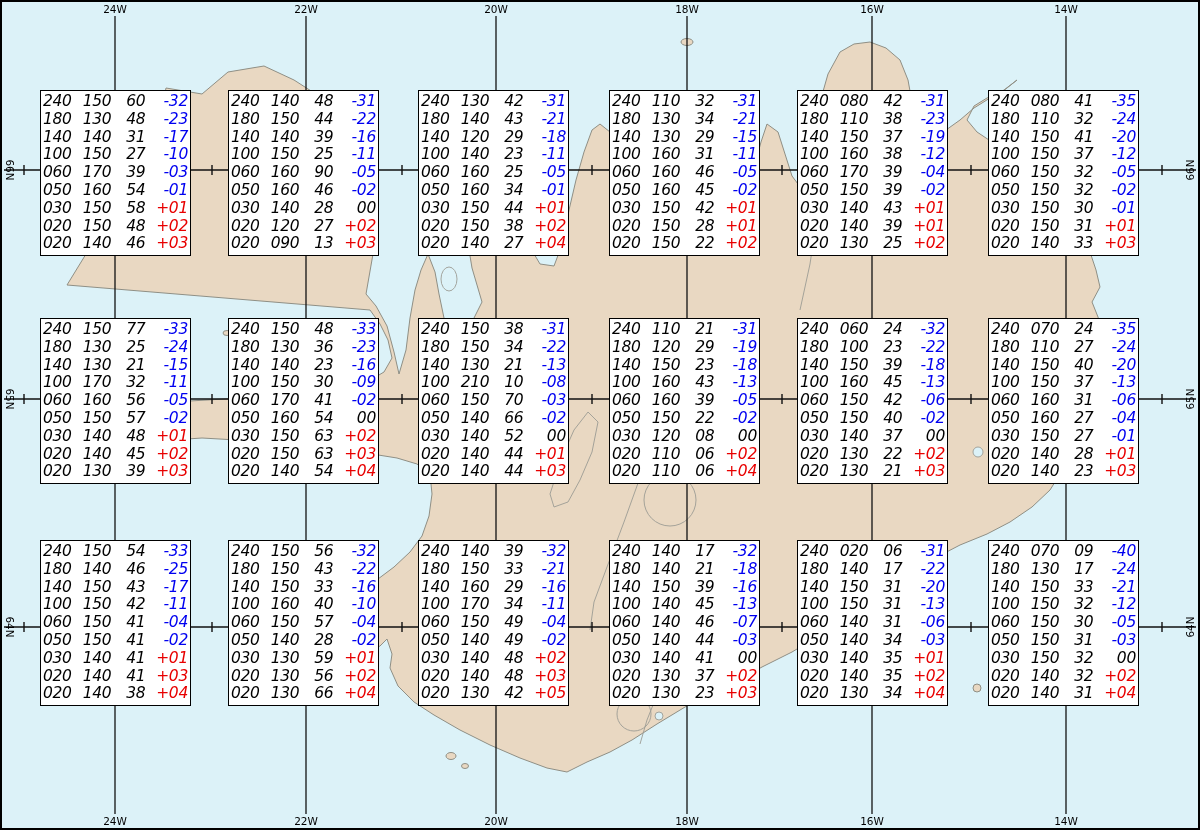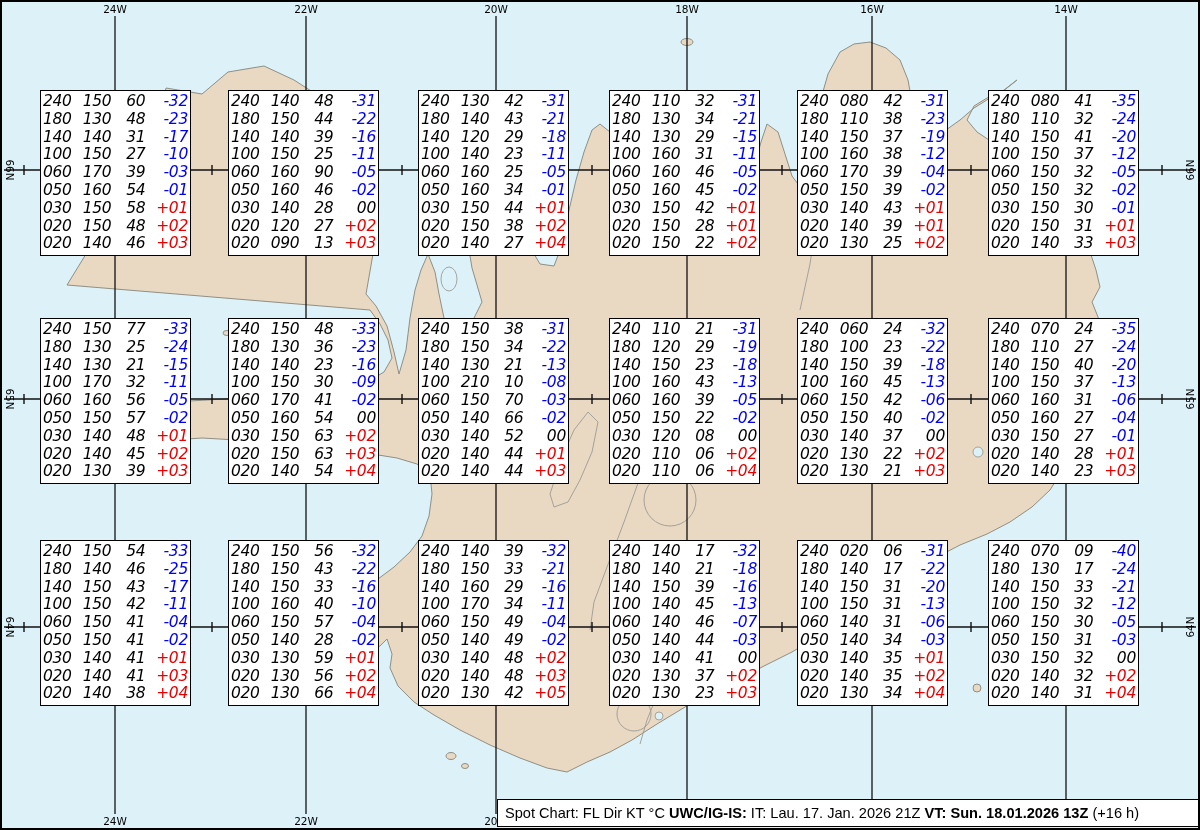--- a/index.html
+++ b/index.html
@@ -1118,21 +1118,14 @@
         </div>
         <div class="srow">
           <span class="c-fl">020</span>
           <span class="c-dir">140</span>
           <span class="c-kt">31</span>
           <span class="c-tmp" style="color: rgb(232, 0, 0);">+04</span>
         </div>
       </div>
     </div>
 
-  <div id="caption">
-      <span style="white-space: pre;">Spot Chart: FL Dir KT °C </span>
-      <b style="white-space: pre;">UWC/IG-IS:</b>
-      <span style="white-space: pre;"> IT: Lau. 17. Jan. 2026 21Z </span>
-      <b style="white-space: pre;">VT: Sun. 18.01.2026 13Z</b>
-      <span style="white-space: pre;"> (+16 h)</span>
-    </div>
 
 </div>
 
 </body></html>

